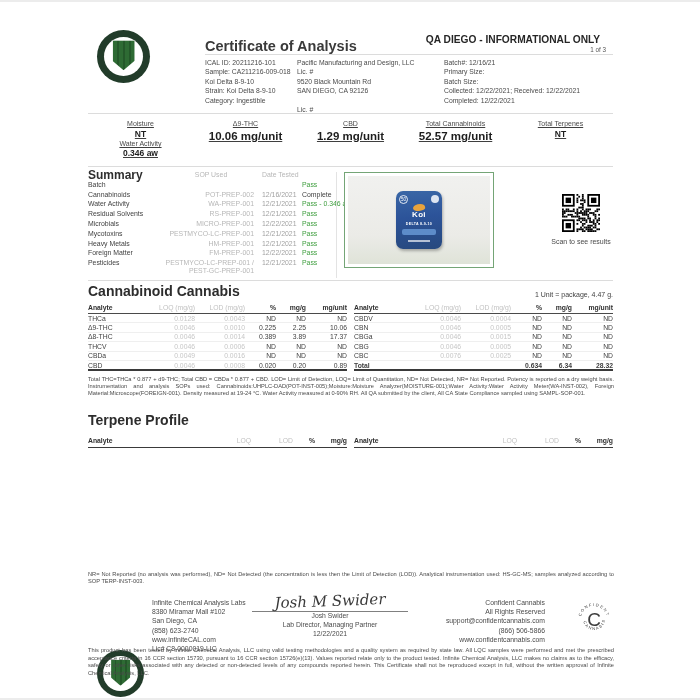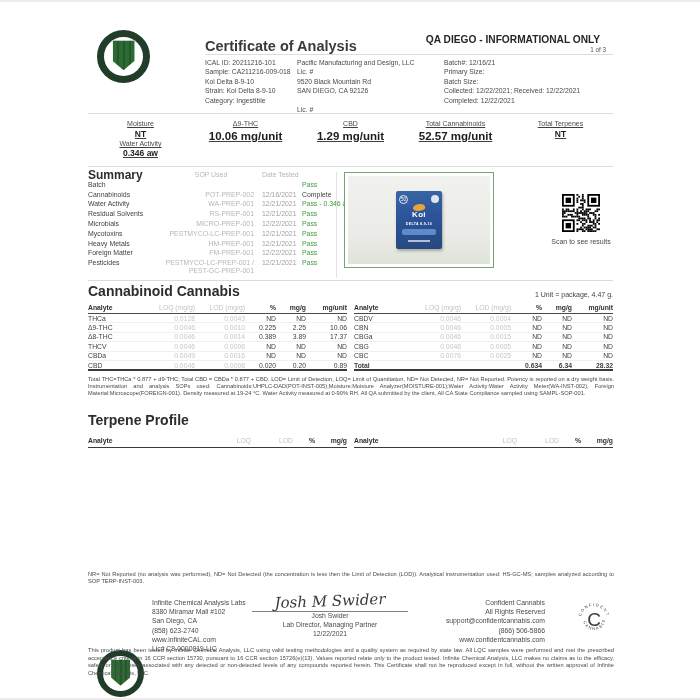--- a/index.html
+++ b/index.html
@@ -48,21 +48,21 @@
   .summary-table thead .c-label { font-weight:bold; font-size:12px; color:#2f2f2f;margin-left:12px; }
   .summary-table thead .c-sop   { text-align:center; color:#b7b7b7; padding-right:0; }
   .summary-table thead .c-date  { color:#b7b7b7; }
   .summary-table td.st-pass     { color:#3f9e3f; }
   .summary-table td.st-complete { color:#3f3f3f; }
 
   #product-box { left:256px; top:2px; width:150px; height:96px; border:1px solid #74a576; background:#fff; }
   #product-photo { position:absolute; inset:3px; background:linear-gradient(180deg,#f1f1ef 0%,#ebebe7 68%,#dfe3d8 100%);
     display:flex; align-items:center; justify-content:center; }
   .pouch { width:46px; height:58px; background:linear-gradient(175deg,#3a67a6 0%,#2c5399 45%,#27497e 100%);
-    border-radius:2px; position:relative; box-shadow:1px 2px 3px rgba(0,0,0,.28); }
+    border-radius:7px; position:relative; box-shadow:1px 2px 3px rgba(0,0,0,.28); }
   .pouch-badge { position:absolute; left:3px; top:4px; width:9px; height:9px; border:1px solid rgba(255,255,255,.85);
     border-radius:50%; font-size:4.5px; color:#fff; display:flex; align-items:center; justify-content:center; }
   .pouch-seal { position:absolute; right:3px; top:4px; width:8px; height:8px; background:rgba(240,244,250,.9); border-radius:50%; }
   .koi-fish { position:absolute; left:50%; top:13px; transform:translateX(-50%) rotate(-14deg); width:12px; height:7px;
     background:#e8a33d; border-radius:60% 70% 40% 70%; }
   .koi-word { position:absolute; left:0; right:0; top:19px; text-align:center; color:#fff; font-size:8px; font-weight:bold; letter-spacing:.3px; }
   .pouch-line { position:absolute; left:0; right:0; top:31px; text-align:center; color:#fff; font-size:3.6px; font-weight:bold; letter-spacing:.3px; }
   .pouch-band { position:absolute; left:50%; top:38px; transform:translateX(-50%); width:34px; height:6px; background:#5d8cc9; border-radius:2px; }
   .pouch-foot { position:absolute; left:50%; top:49px; transform:translateX(-50%); width:22px; height:1.6px; background:rgba(255,255,255,.65); }
 

